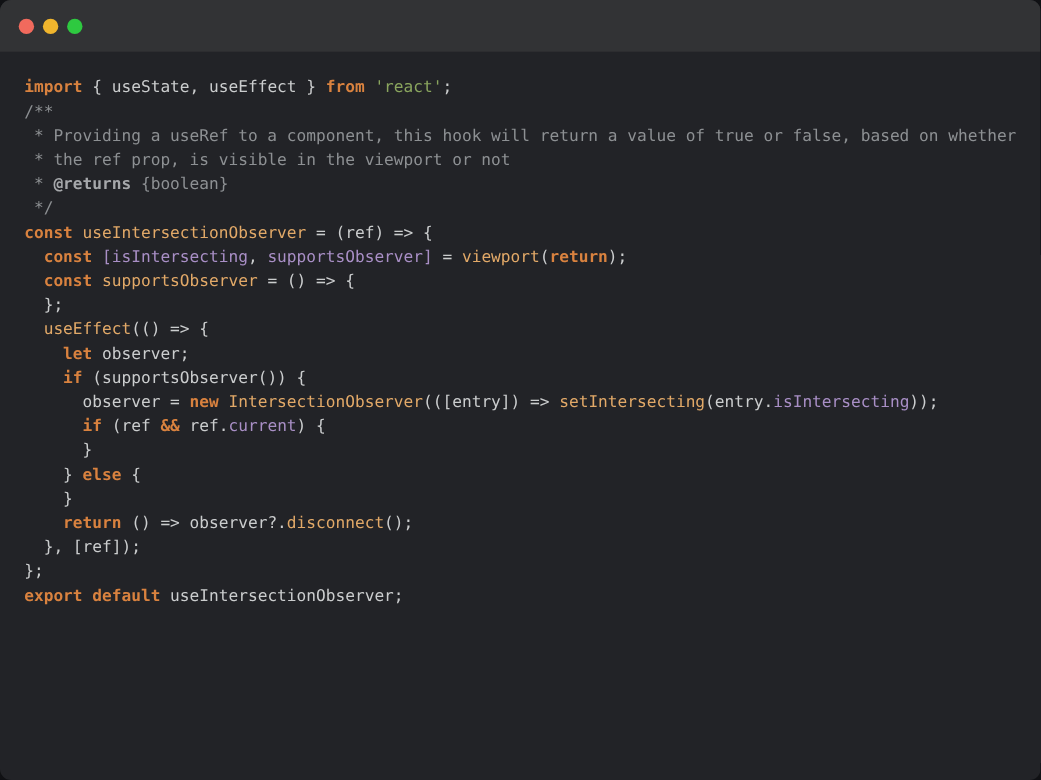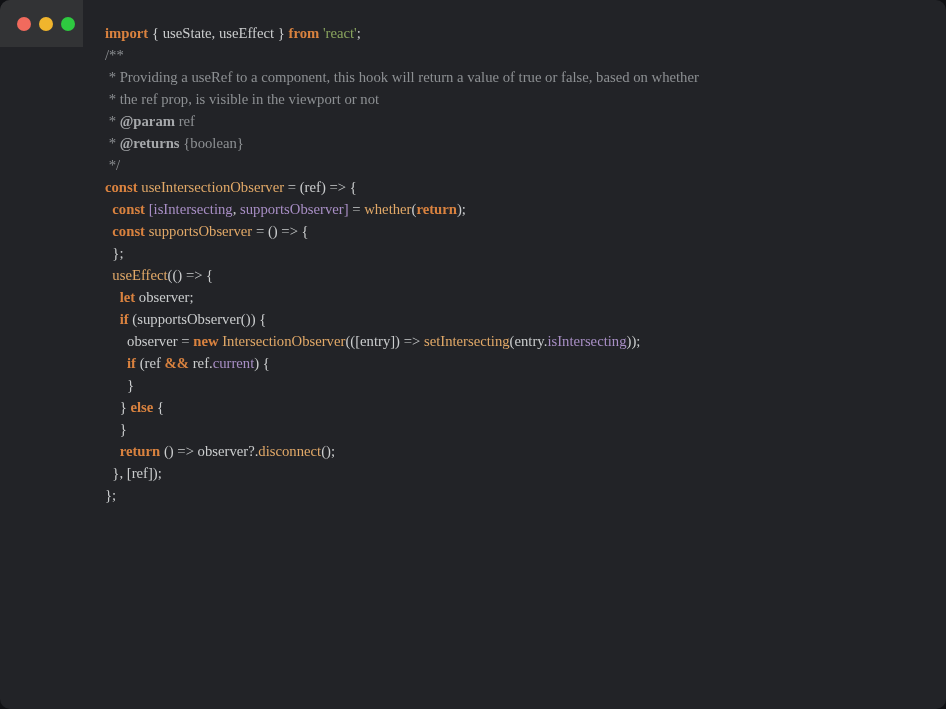--- a/index.html
+++ b/index.html
@@ -6,21 +6,21 @@
   html, body { background: #101114; }
   body {
     width: 946px; height: 709px; overflow: hidden;
     font-family: "DejaVu Sans Mono", "Liberation Mono", monospace;
   }
   .window {
     width: 946px; height: 709px;
     border-radius: 10px;
     overflow: hidden;
     background: var(--code-bg, #222327);
-    display: flex; flex-direction: row; font-family: Liberation Serif, serif;
+    display: flex; flex-direction: column;
   }
   .titlebar {
     height: 47px; flex: 0 0 47px;
     background: var(--titlebar-bg, #323335);
     display: flex; align-items: center;
     padding-left: 17px;
   }
   .traffic-light {
     width: 14px; height: 14px; border-radius: 50%;
     margin-right: 8px;
@@ -56,33 +56,33 @@
     <span class="traffic-light tl-close" style="background: rgb(241, 106, 93);"></span>
     <span class="traffic-light tl-minimize" style="background: rgb(240, 181, 45);"></span>
     <span class="traffic-light tl-zoom" style="background: rgb(46, 201, 64);"></span>
   </div>
   <div class="code-area">
     <div>
         <div class="code-line"><span class="t-kw">import</span><span class="t-pl"> { useState, useEffect } </span><span class="t-kw">from</span><span class="t-pl"> </span><span class="t-str">'react'</span><span class="t-pl">;</span></div>
         <div class="code-line"><span class="t-cm">/**</span></div>
         <div class="code-line"><span class="t-cm"> * Providing a useRef to a component, this hook will return a value of true or false, based on whether</span></div>
         <div class="code-line"><span class="t-cm"> * the ref prop, is visible in the viewport or not</span></div>
-        <div class="code-line"><span class="t-cm"> * </span><span class="t-doc">@param</span><span class="t-cm"> ref</span></div>
         <div class="code-line"><span class="t-cm"> * </span><span class="t-doc">@returns</span><span class="t-cm"> {boolean}</span></div>
         <div class="code-line"><span class="t-cm"> */</span></div>
         <div class="code-line"><span class="t-kw">const</span><span class="t-pl"> </span><span class="t-fn">useIntersectionObserver</span><span class="t-pl"> = (ref) =&gt; {</span></div>
-        <div class="code-line"><span class="t-pl">  </span><span class="t-kw">const</span><span class="t-pl"> </span><span class="t-pur">[isIntersecting</span><span class="t-pl">, </span><span class="t-pur">supportsObserver]</span><span class="t-pl"> = </span><span class="t-fn">whether</span><span class="t-pl">(</span><span class="t-kw">return</span><span class="t-pl">);</span></div>
+        <div class="code-line"><span class="t-pl">  </span><span class="t-kw">const</span><span class="t-pl"> </span><span class="t-pur">[isIntersecting</span><span class="t-pl">, </span><span class="t-pur">supportsObserver]</span><span class="t-pl"> = </span><span class="t-fn">viewport</span><span class="t-pl">(</span><span class="t-kw">return</span><span class="t-pl">);</span></div>
         <div class="code-line"><span class="t-pl">  </span><span class="t-kw">const</span><span class="t-pl"> </span><span class="t-fn">supportsObserver</span><span class="t-pl"> = () =&gt; {</span></div>
         <div class="code-line"><span class="t-pl">  };</span></div>
         <div class="code-line"><span class="t-pl">  </span><span class="t-fn">useEffect</span><span class="t-pl">(() =&gt; {</span></div>
         <div class="code-line"><span class="t-pl">    </span><span class="t-kw">let</span><span class="t-pl"> observer;</span></div>
         <div class="code-line"><span class="t-pl">    </span><span class="t-kw">if</span><span class="t-pl"> (supportsObserver()) {</span></div>
         <div class="code-line"><span class="t-pl">      observer = </span><span class="t-kw">new</span><span class="t-pl"> </span><span class="t-fn">IntersectionObserver</span><span class="t-pl">(([entry]) =&gt; </span><span class="t-fn">setIntersecting</span><span class="t-pl">(entry.</span><span class="t-pur">isIntersecting</span><span class="t-pl">));</span></div>
         <div class="code-line"><span class="t-pl">      </span><span class="t-kw">if</span><span class="t-pl"> (ref </span><span class="t-kw">&amp;&amp;</span><span class="t-pl"> ref.</span><span class="t-pur">current</span><span class="t-pl">) {</span></div>
         <div class="code-line"><span class="t-pl">      }</span></div>
         <div class="code-line"><span class="t-pl">    } </span><span class="t-kw">else</span><span class="t-pl"> {</span></div>
         <div class="code-line"><span class="t-pl">    }</span></div>
         <div class="code-line"><span class="t-pl">    </span><span class="t-kw">return</span><span class="t-pl"> () =&gt; observer?.</span><span class="t-fn">disconnect</span><span class="t-pl">();</span></div>
         <div class="code-line"><span class="t-pl">  }, [ref]);</span></div>
         <div class="code-line"><span class="t-pl">};</span></div>
+        <div class="code-line"><span class="t-kw">export</span><span class="t-pl"> </span><span class="t-kw">default</span><span class="t-pl"> useIntersectionObserver;</span></div>
       </div>
   </div>
 </div>
 
 </body></html>

